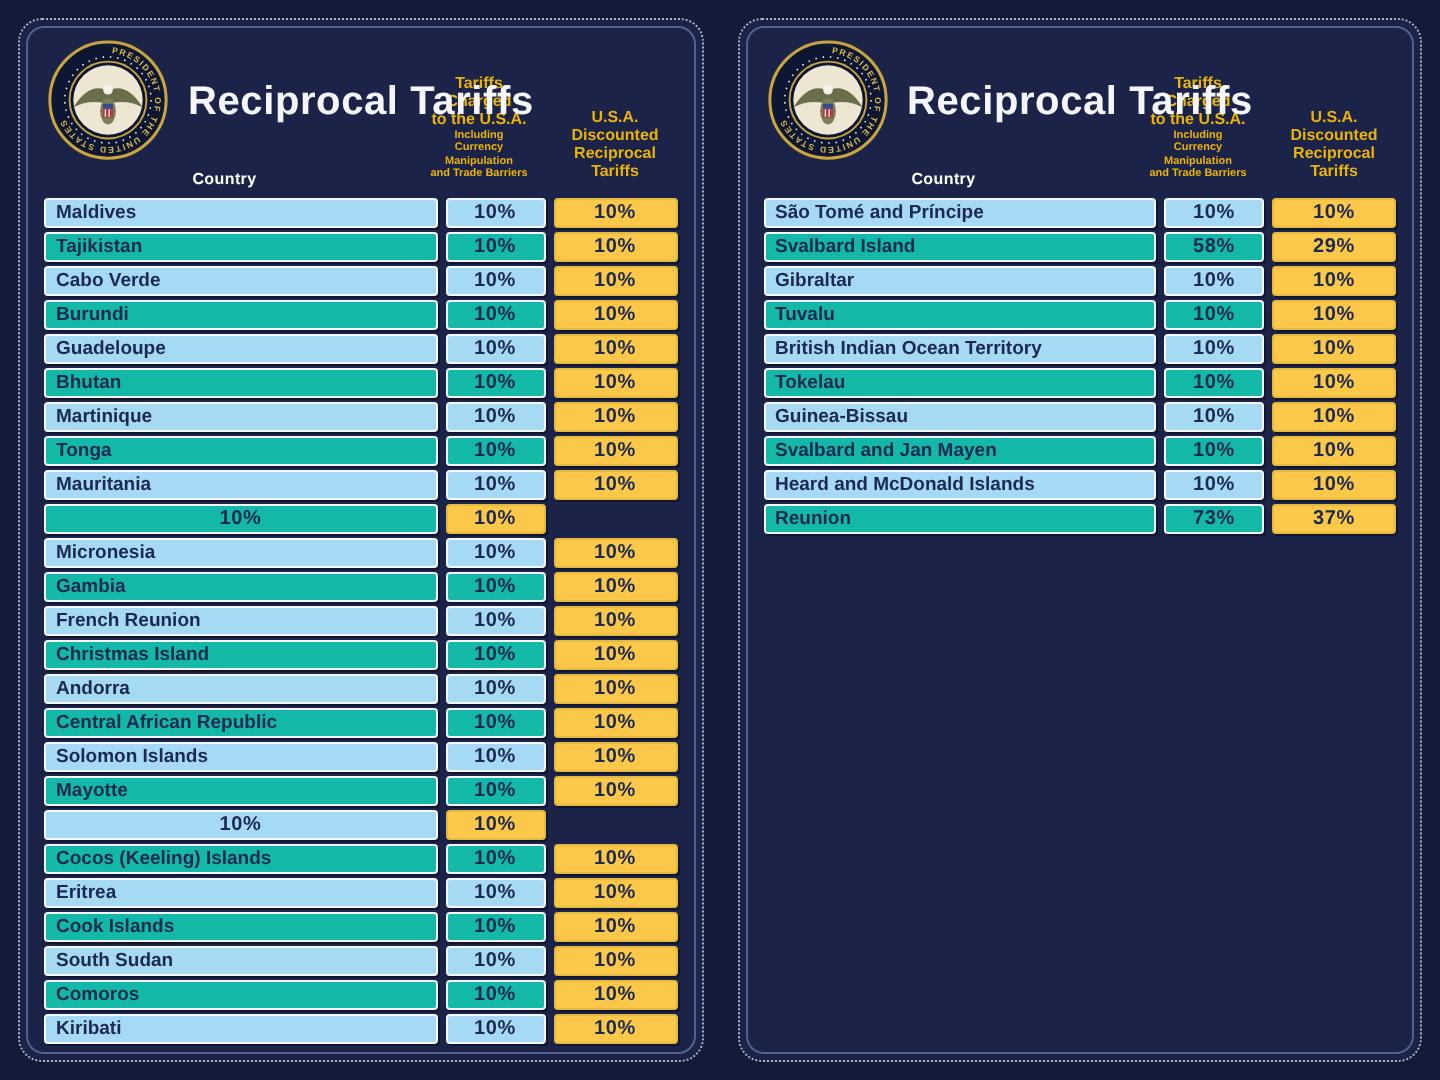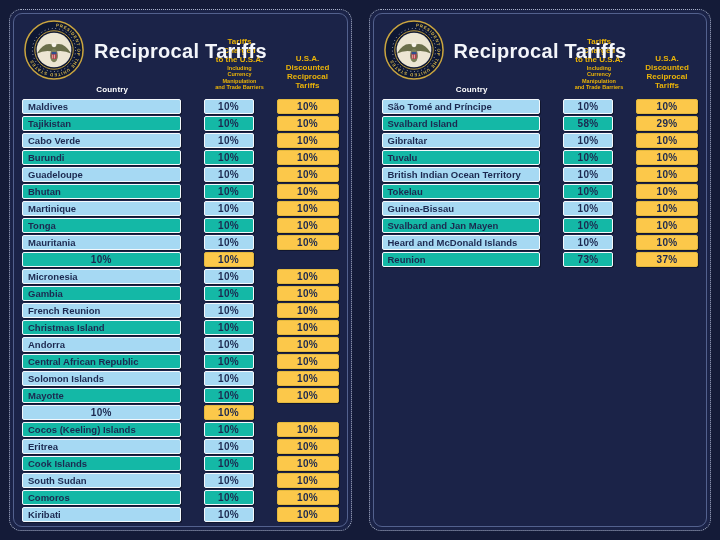--- a/index.html
+++ b/index.html
@@ -48,21 +48,21 @@
     text-align:center;color:#eab308;font-weight:bold;
     padding-bottom:3px;line-height:1.12;
   }
   .charged-hdr .big{font-size:8px;}
   .charged-hdr .small{font-size:5.5px;line-height:1.2;}
   .discounted-hdr{font-size:8px;}
   .rows{display:block;}
   .row{
     display:grid;
     grid-template-columns:1fr 50px 62px;
-    column-gap:23px;
+    column-gap:4px;
     margin-bottom:2px;
     align-items:stretch;
   }
   .cell{
     box-sizing:border-box;height:15px;
     border:1px solid #f4f8fc;border-radius:2px;
     color:#1c2950;font-weight:bold;
     line-height:13px;font-size:9.5px;
     box-shadow:1px 1px 0 rgba(0,0,0,.35);
   }

